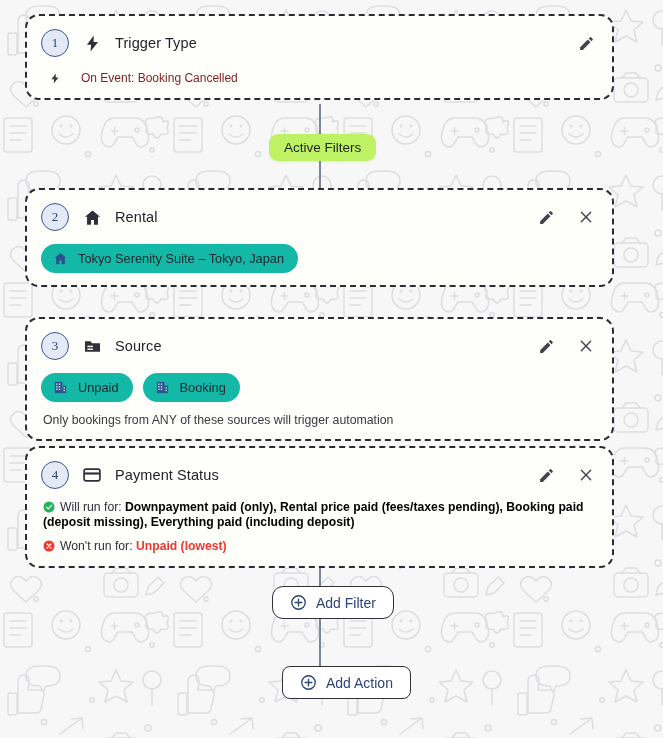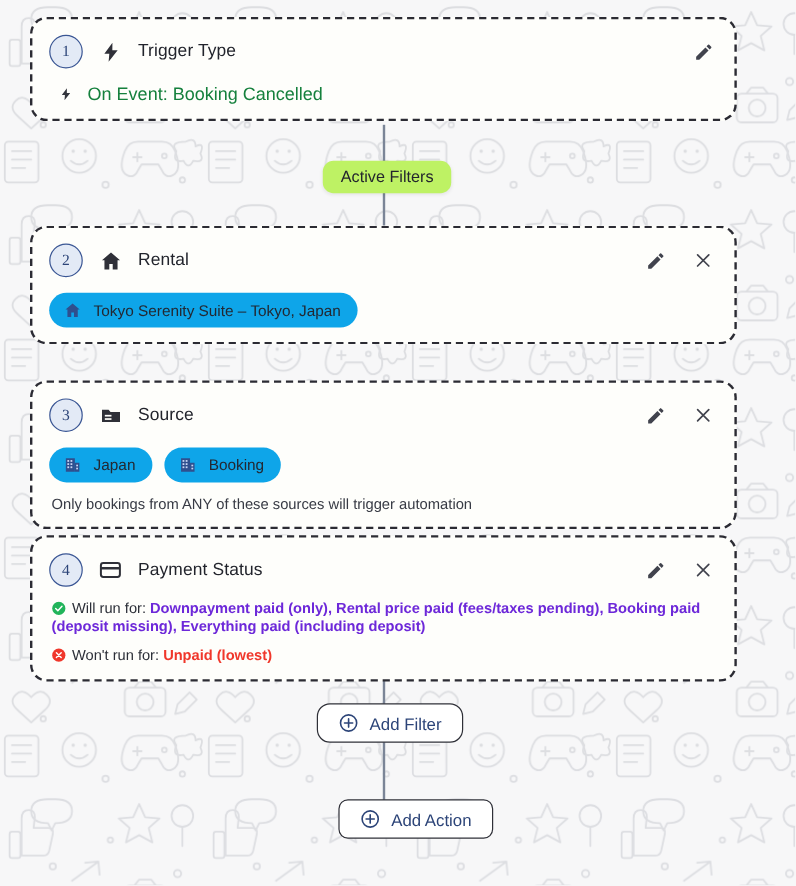--- a/index.html
+++ b/index.html
@@ -111,37 +111,37 @@
 
   
   .trigger-line {
     display: flex;
     align-items: center;
     margin-top: 11px;
     padding-left: 8px;
   }
   .trigger-line .bolt { width: 14px; height: 16px; color: #33353d; display:flex; align-items:center;}
   .trigger-text {
-    margin-left: 10px;
-    font-size: 15px;
-    color: #15803d;
+    margin-left: 18px;
+    font-size: 12px;
+    color: #7f1d1d;
   }
 
   
   .chip-row {
     display: flex;
     flex-wrap: wrap;
     gap: 10px;
     margin-top: 11px;
   }
   .chip {
     display: inline-flex;
     align-items: center;
     gap: 10px;
-    background: #0ea5e9;
+    background: #14b8a6;
     border-radius: 16px;
     padding: 7px 14px 7px 12px;
     font-size: 12.8px;
     color: #232832;
   }
   .chip .chip-ic { width: 15px; height: 15px; color: #2f4f8e; display:flex; }
   .chip .chip-ic svg { display:block; }
 
   .note {
     margin-top: 11px;
@@ -158,21 +158,21 @@
     line-height: 15px;
   }
   .ps-line + .ps-line { margin-top: 9px; }
   .ps-ic {
     display: inline-block;
     width: 12px; height: 12px;
     vertical-align: -2px;
     margin-right: 5px;
   }
   .ps-ic svg { display: block; }
-  .ps-val-ok   { color: #6d28d9; font-weight: bold; }
+  .ps-val-ok   { color: #000000; font-weight: bold; }
   .ps-val-bad  { color: #f0372b; font-weight: bold; }
 
   
   .pill-label {
     position: absolute;
     left: 269px;
     top: 134px;
     z-index: 4;
     background: #bef264;
     border-radius: 9px;
@@ -194,21 +194,21 @@
     align-items: center;
     gap: 9px;
     padding: 0 17px;
     cursor: pointer;
     color: #2c4478;
     font-size: 14px;
   }
   .add-btn .plus-ic { width: 17px; height: 17px; display:flex; color:#2c4478; }
   .add-btn .plus-ic svg { display:block; }
 
-  #add-filter { left: 264px; top: 586px; }
+  #add-filter { left: 272px; top: 586px; }
   #add-action { left: 282px; top: 666px; border-radius: 8px; }
 </style>
 </head>
 <body>
 
 <svg id="wallpaper" viewBox="0 0 663 738" preserveAspectRatio="none" aria-hidden="true">
   <defs>
     <pattern id="doodles" width="170" height="165" patternUnits="userSpaceOnUse">
       <g fill="none" stroke="#c8cacf" stroke-width="1.5" stroke-linecap="round" stroke-linejoin="round">
 
@@ -362,21 +362,21 @@
                 <rect x="9.2" y="5.4" width="2.4" height="2.4"></rect>
                 <rect x="5" y="9.6" width="2.4" height="2.4"></rect>
                 <rect x="9.2" y="9.6" width="2.4" height="2.4"></rect>
                 <rect x="5" y="13.8" width="2.4" height="2.4"></rect>
                 <rect x="9.2" y="13.8" width="2.4" height="2.4"></rect>
                 <rect x="16.8" y="11.6" width="2.4" height="2.2"></rect>
                 <rect x="16.8" y="15.6" width="2.4" height="2.2"></rect>
               </g>
             </svg>
         </span>
-        <span>Japan</span>
+        <span>Unpaid</span>
       </span>
       <span class="chip">
         <span class="chip-ic">
           <svg width="15" height="15" viewBox="0 0 24 24" fill="currentColor">
               <path d="M3 3h12v18H3z"></path>
               <path d="M15 9h6v12h-6z"></path>
               <g fill="#c7d4f2">
                 <rect x="5" y="5.4" width="2.4" height="2.4"></rect>
                 <rect x="9.2" y="5.4" width="2.4" height="2.4"></rect>
                 <rect x="5" y="9.6" width="2.4" height="2.4"></rect>

